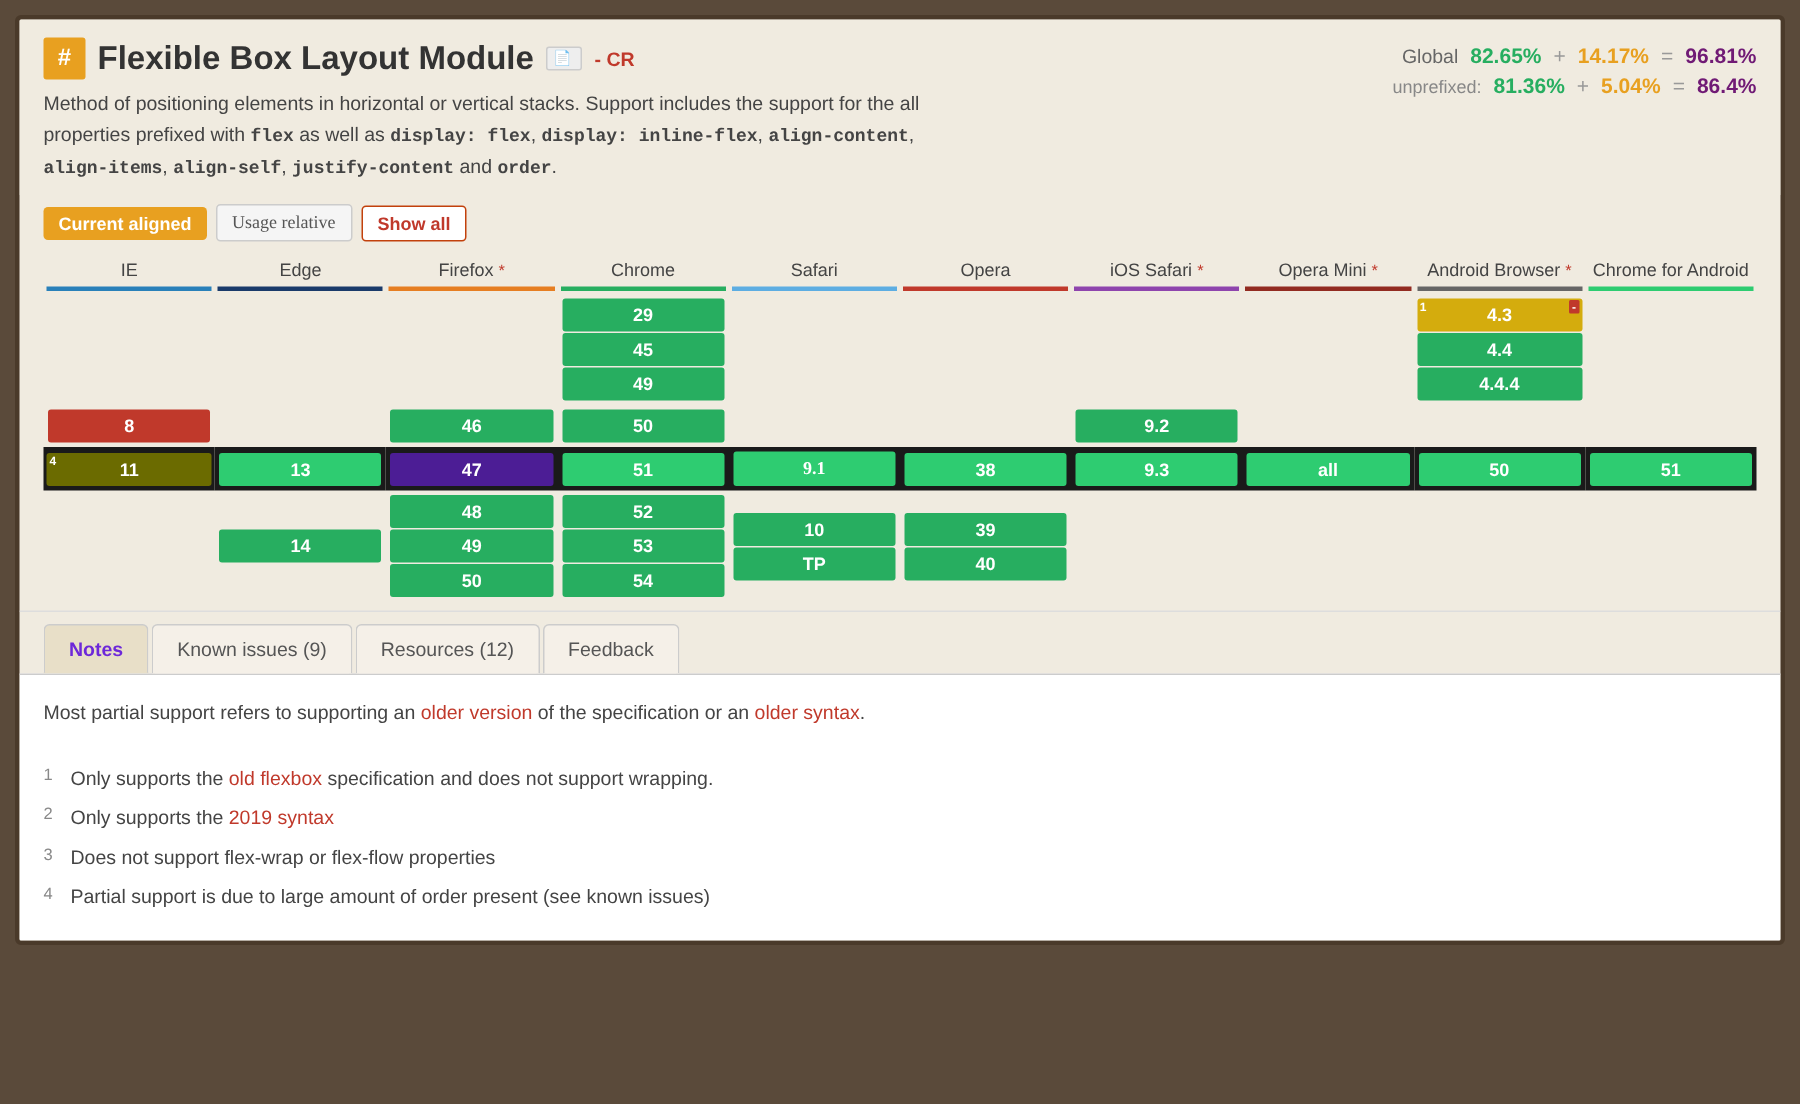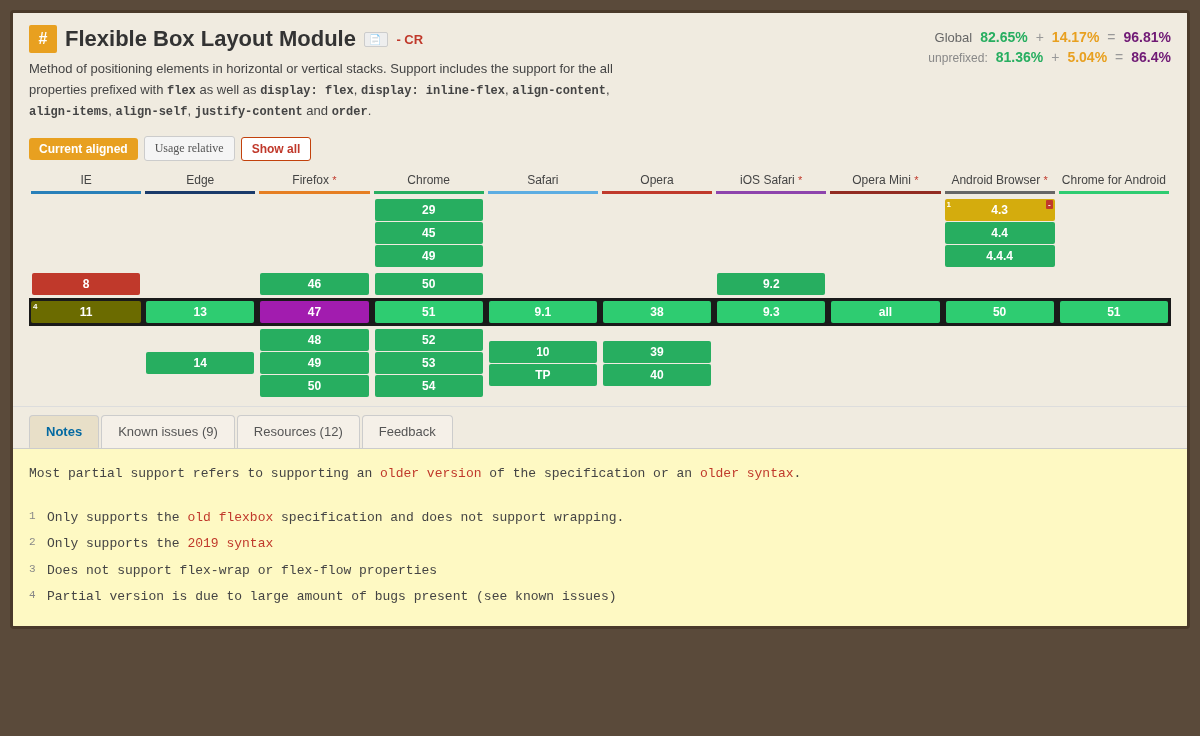--- a/index.html
+++ b/index.html
@@ -286,33 +286,32 @@
       border-bottom: none;
       background: #f5f0e8;
       cursor: pointer;
       font-size: 13px;
       color: #555;
       border-radius: 4px 4px 0 0;
       margin-right: 2px;
     }
     .tab.active {
       background: #e8dfc8;
-      color: #0369a1;
+      color: #6d28d9;
       font-weight: bold;
       border-bottom: 1px solid #e8dfc8;
     }
     
     .tab-content {
-      background: #fef9c3;
+      background: #ffffff;
       padding: 14px 16px;
       border-top: 1px solid #ccc;
       font-size: 13px;
       color: #444;
       line-height: 1.7;
-      font-family: Liberation Mono, monospace;
     }
     .tab-content .link { color: #c0392b; text-decoration: none; }
     .note-row { display: flex; gap: 8px; margin-bottom: 4px; }
     .note-num { color: #888; font-size: 11px; min-width: 10px; }
     .note-text { color: #444; }
   </style>
 </head>
 <body>
 
 <div class="main-container">
@@ -490,27 +489,27 @@
               <span class="cell-olive-dark" style="background:#6b6b00; color:white; border-radius:2px; padding:4px 6px; font-size:12px; font-weight:bold; display:block; position:relative;">
                 <span class="superscript">4</span>
                 11
               </span>
             </div>
           </td>
           <td>
               <span class="cell-green" style="background:#2ecc71;">13</span>
             </td>
           <td>
-              <span class="cell-green" style="background:#a21caf;">47</span>
+              <span class="cell-green" style="background:#4c1d95;">47</span>
             </td>
           <td>
               <span class="cell-green" style="background:#2ecc71;">51</span>
             </td>
           <td>
-              <span class="cell-green" style="background:#2ecc71;">9.1</span>
+              <span class="cell-green" style="background:#2ecc71;font-family:Liberation Serif, serif;">9.1</span>
             </td>
           <td>
               <span class="cell-green" style="background:#2ecc71;">38</span>
             </td>
           <td>
               <span class="cell-green" style="background:#2ecc71;">9.3</span>
             </td>
           <td>
               <span class="cell-green" style="background:#2ecc71;">all</span>
             </td>
@@ -583,16 +582,16 @@
     <div class="note-row">
       <span class="note-num">2</span>
       <span class="note-text">Only supports the <a class="link" href="#">2019 syntax</a></span>
     </div>
     <div class="note-row">
       <span class="note-num">3</span>
       <span class="note-text">Does not support flex-wrap or flex-flow properties</span>
     </div>
     <div class="note-row">
       <span class="note-num">4</span>
-      <span class="note-text">Partial version is due to large amount of bugs present (see known issues)</span>
+      <span class="note-text">Partial support is due to large amount of order present (see known issues)</span>
     </div>
   </div>
 </div>
 
 </body></html>

